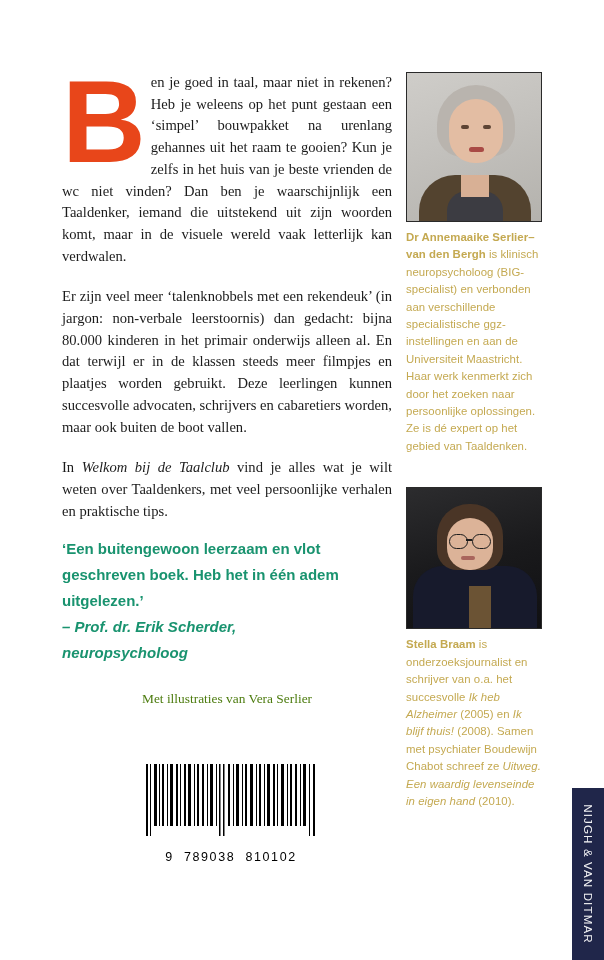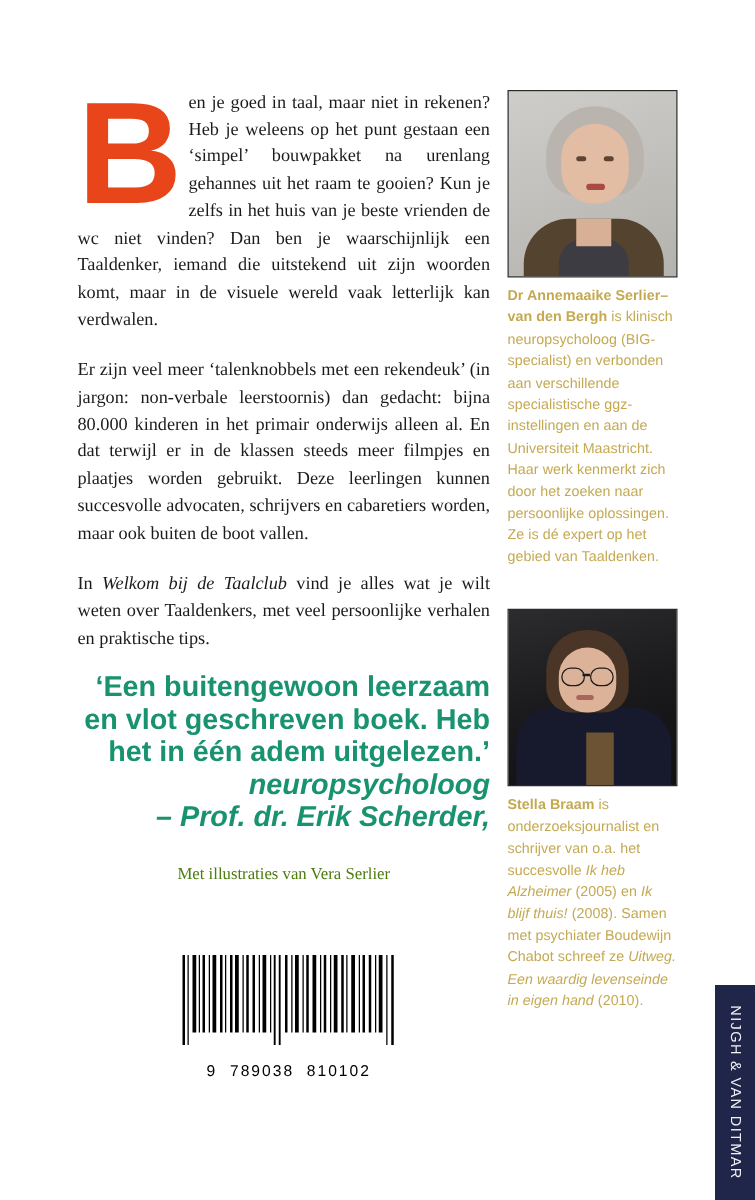--- a/index.html
+++ b/index.html
@@ -55,25 +55,25 @@
   }
 
   .ital { font-style: italic; }
 
   
   #pull-quote {
     position: absolute;
     left: 62px;
     top: 536px;
     width: 330px;
-    text-align: right;
+    text-align: left;
     color: #19936f;
     font-family: "Liberation Sans", sans-serif;
     font-weight: bold;
-    font-size: 23px;
+    font-size: 15px;
     line-height: 26px;
   }
   #pull-quote .attrib {
     font-style: italic;
     display: block;
   }
 
   
   #illustration-credit {
     position: absolute;
@@ -239,22 +239,22 @@
     <p class="body-para">Er zijn veel meer ‘talenknobbels met een rekendeuk’ (in jargon: non-verbale leerstoornis) dan gedacht: bijna 80.000 kinderen in het primair onderwijs alleen al. En dat terwijl er in de klassen steeds meer filmpjes en plaatjes worden gebruikt. Deze leerlingen kunnen succesvolle advocaten, schrijvers en cabaretiers worden, maar ook buiten de boot vallen.</p>
 
     <p class="body-para"><span>In </span><span class="ital">Welkom bij de Taalclub</span><span> vind je alles wat je wilt weten over Taaldenkers, met veel persoonlijke verhalen en praktische tips.</span></p>
 
   </div>
 
   <div id="pull-quote">
     <span>‘Een buitengewoon leerzaam en</span>
     <span>vlot geschreven boek. Heb het in één</span>
     <span>adem uitgelezen.’</span>
+    <span class="attrib">– Prof. dr. Erik Scherder,</span>
     <span class="attrib">neuropsycholoog</span>
-    <span class="attrib">– Prof. dr. Erik Scherder,</span>
   </div>
 
   <div id="illustration-credit">Met illustraties van Vera Serlier</div>
 
   <div id="barcode-block">
     <svg id="barcode-bars" viewBox="0 0 182 72" preserveAspectRatio="none">
       <rect x="0" y="0" width="182" height="72" fill="#ffffff"></rect>
       <g fill="#000000">
         <rect x="6" y="0" width="2" height="72"></rect>
         <rect x="10" y="0" width="1" height="72"></rect>

